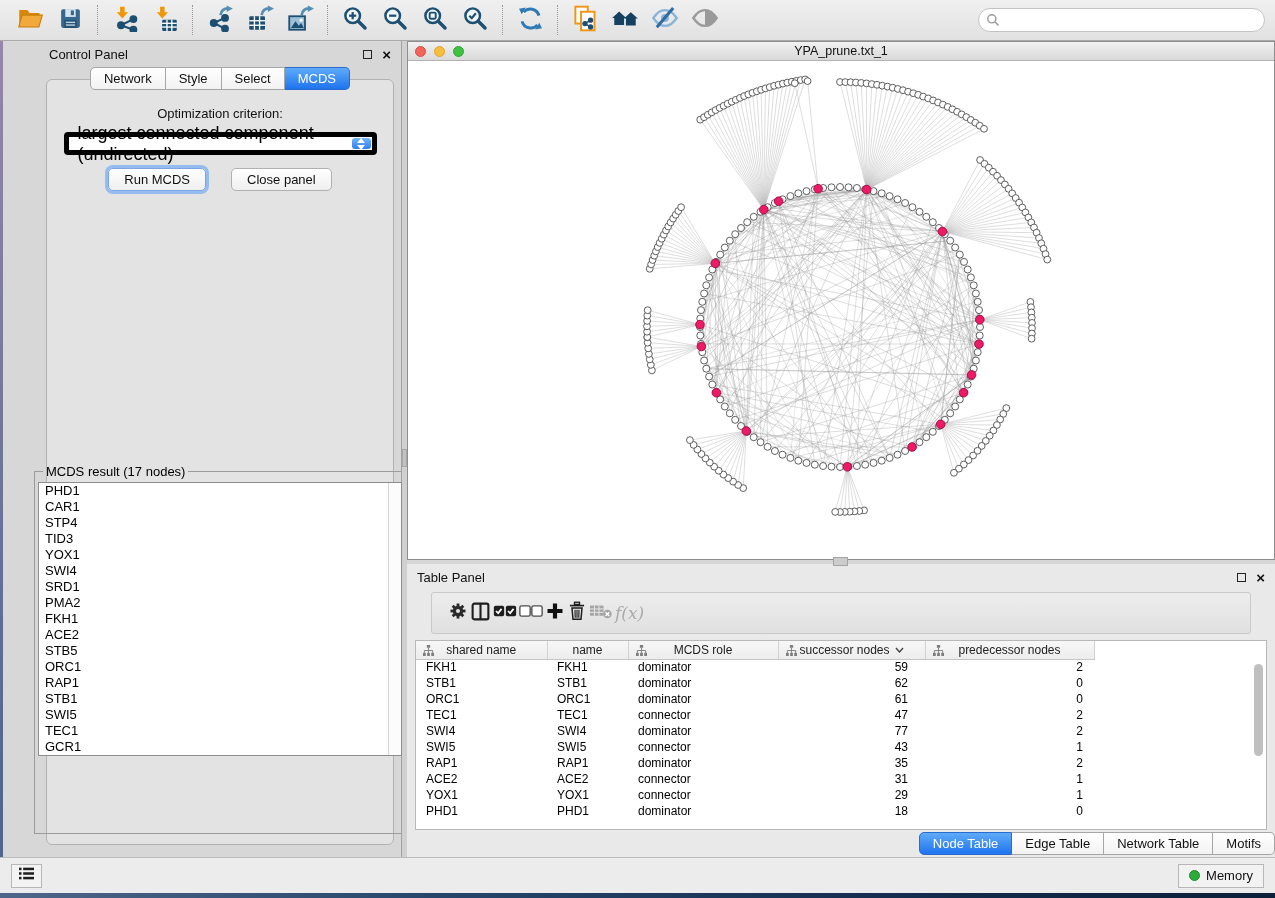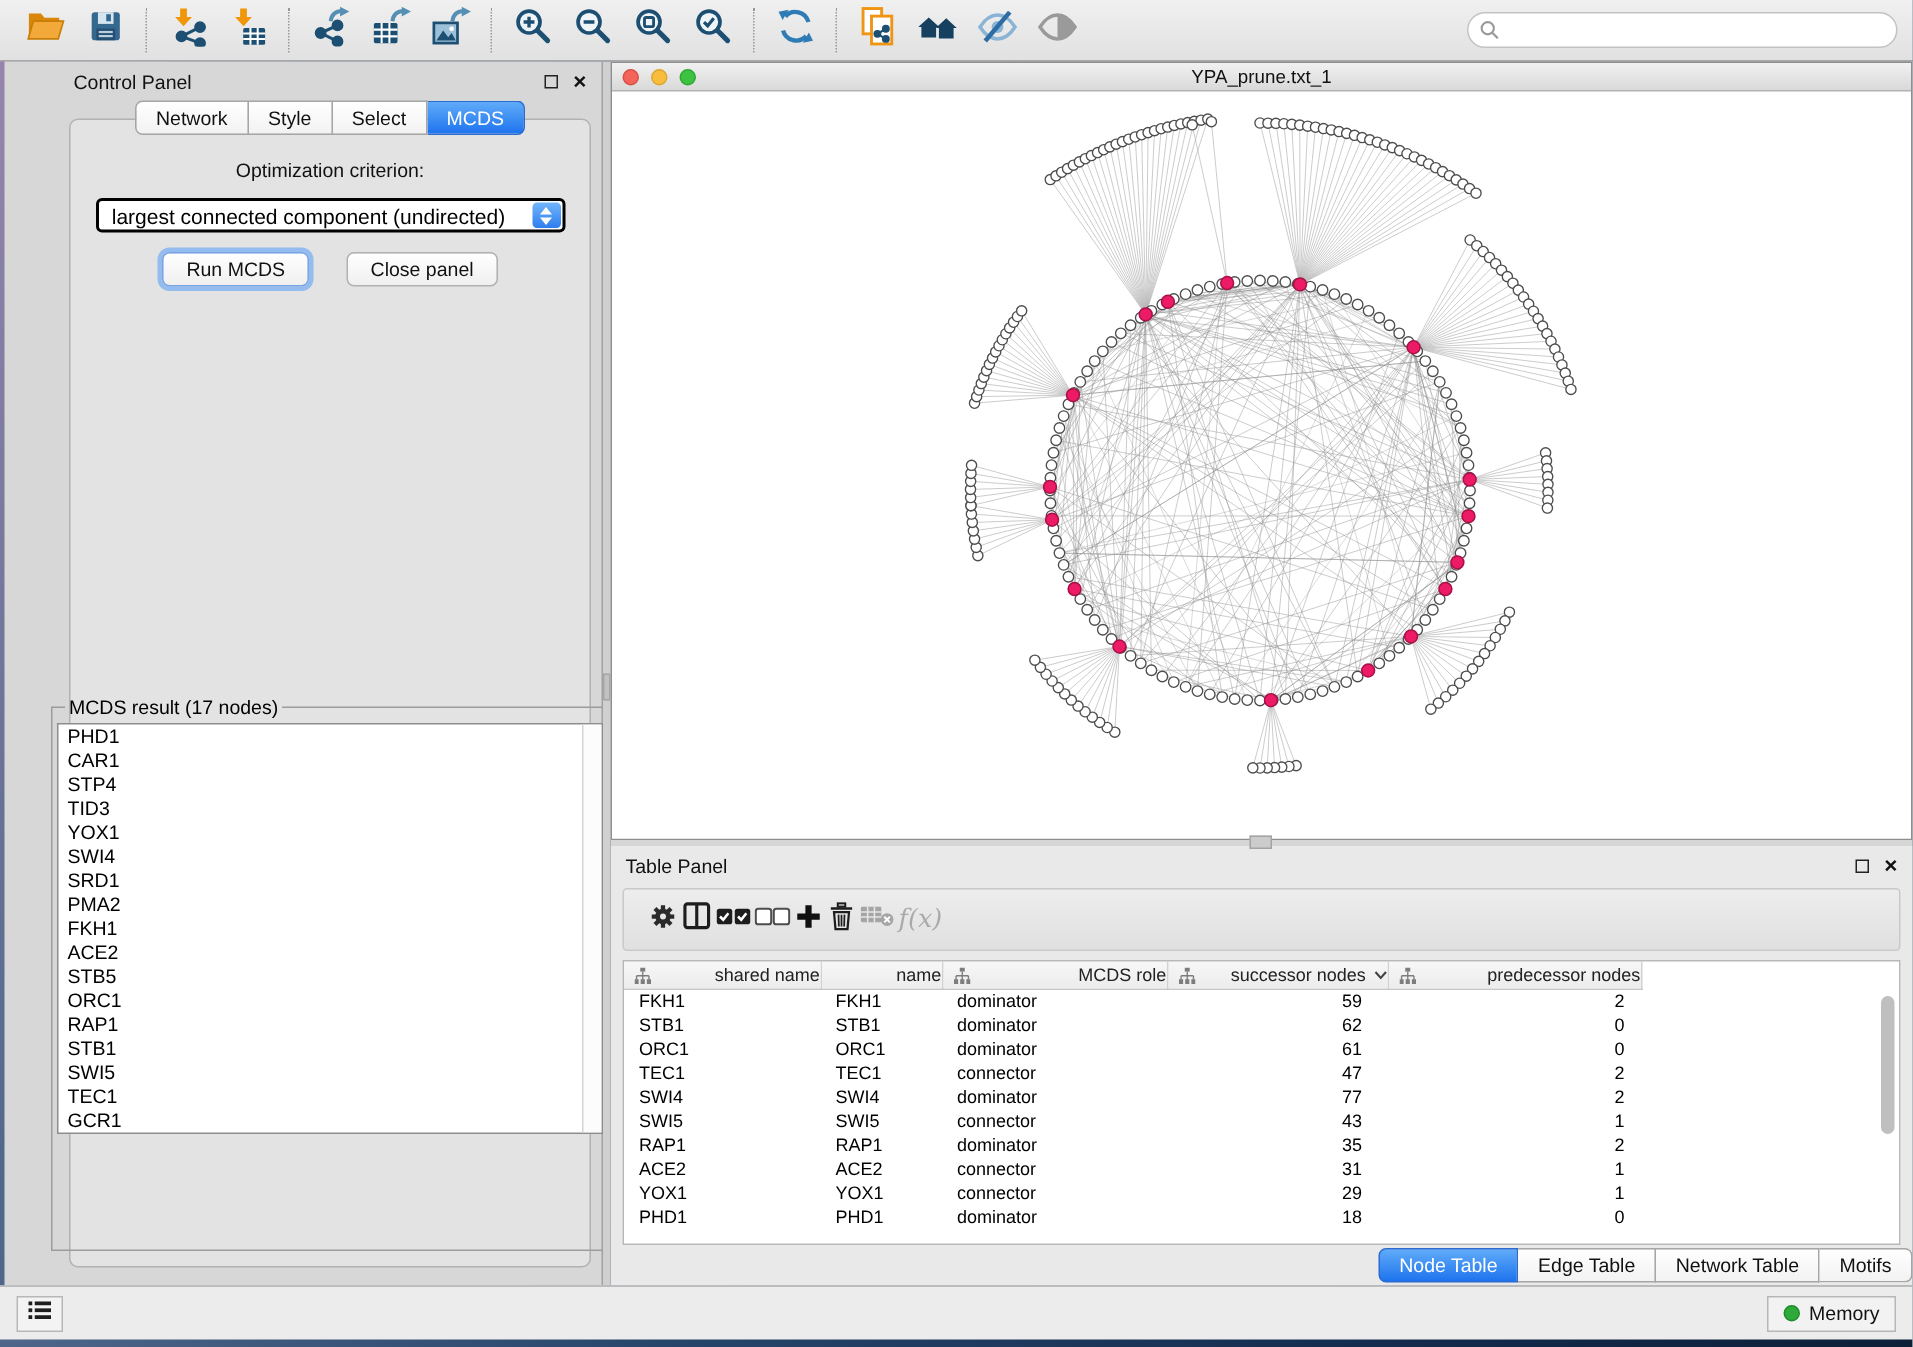--- a/index.html
+++ b/index.html
@@ -33,22 +33,22 @@
   .close-glyph { font-size:15px; font-weight:bold; color:#111; line-height:9px; }
   .cp-tabs { display:flex; justify-content:center; position:relative; z-index:2; margin-bottom:-11px; flex:0 0 auto; }
   .seg { font-size:13px; padding:3px 13px; background:linear-gradient(#ffffff,#f2f2f2); border:1px solid #a6a6a6;
          border-left:none; color:#111; cursor:default; }
   .seg:first-child { border-left:1px solid #a6a6a6; border-radius:5px 0 0 5px; }
   .seg:last-child { border-radius:0 5px 5px 0; }
   .seg.active { background:linear-gradient(#5fabf9,#1f74ee); color:#fff; border-color:#2a6bd2; }
   .cp-inner { flex:1; margin:0 7px 12px; background:#e3e3e3; border:1px solid #b2b2b2; border-radius:6px;
               display:flex; flex-direction:column; align-items:center; padding:26px 0 10px; min-height:0; }
   .opt-label { font-size:13px; color:#111; margin-bottom:11px; }
-  .dropdown { width:313px; height:23px; background:#fff; border:2px solid #000000; border-radius:4px;
-              display:flex; align-items:center; font-size:14px; padding-left:9px; position:relative; }
+  .dropdown { width:313px; height:23px; background:#fff; border:5px solid #000000; border-radius:4px;
+              display:flex; align-items:center; font-size:18px; padding-left:9px; position:relative; }
   .stepper { position:absolute; right:1px; top:1px; bottom:1px; width:19px; border-radius:3px;
              background:linear-gradient(#72b5fa,#2d7ef0); display:flex; flex-direction:column; align-items:center; justify-content:center; gap:2px; }
   .tri-up { width:0; height:0; border-left:4px solid transparent; border-right:4px solid transparent; border-bottom:5px solid #fff; }
   .tri-dn { width:0; height:0; border-left:4px solid transparent; border-right:4px solid transparent; border-top:5px solid #fff; }
   .btn-row { margin-top:13px; display:flex; gap:25px; }
   .btn { font-size:13px; padding:3px 15px; background:linear-gradient(#ffffff,#efefef); border:1px solid #b1b1b1;
          border-radius:5px; color:#111; }
   .btn.focused { box-shadow:0 0 0 3px rgba(106,168,245,.65); border-color:#79a5e5; }
   .cp-spacer { flex:1; }
   .mcds-box { width:372px; height:370px; border:1px solid #9c9c9c; padding:3px; margin:0; flex:0 0 auto; }
@@ -71,29 +71,29 @@
   .lights { display:flex; gap:8px; }
   .light { width:11px; height:11px; border-radius:50%; }
   .light.red { background:#f4645b; border:1px solid #d94f46; }
   .light.yellow { background:#f9bd3e; border:1px solid #dda631; }
   .light.green { background:#3ec241; border:1px solid #2ea833; }
   .net-title { position:absolute; left:0; right:0; text-align:center; font-size:12.5px; color:#111; }
   .net-canvas { flex:1; background:#fff; overflow:hidden; }
 
   
   .table-panel { flex:1; background:#e9e9e9; display:flex; flex-direction:column; min-height:0; }
-  .tp-toolbar { height:42px; margin:2px 8px 0; background:linear-gradient(#ededed,#e0e0e0); border:1px solid #c9c9c9;
+  .tp-toolbar { height:42px; margin:2px 24px 0; background:linear-gradient(#ededed,#e0e0e0); border:1px solid #c9c9c9;
                 border-radius:3px; display:flex; align-items:center; gap:2px; padding:0 16px; flex:0 0 auto; }
   .tp-icon { display:flex; align-items:center; justify-content:center; }
   .fx { font-family:"DejaVu Serif","Liberation Serif",serif; font-style:italic; font-size:17px; color:#aaa; }
   .tp-tablewrap { flex:1; margin:6px 8px 0; background:#fff; border:1px solid #b8b8b8; position:relative; overflow:hidden; min-height:0; }
   table.node-table { border-collapse:collapse; table-layout:fixed; font-size:12px; }
   .node-table th { background:linear-gradient(#f7f7f7,#ececec); border-right:1px solid #d2d2d2; border-bottom:1px solid #c6c6c6;
                    height:18px; font-weight:normal; font-size:12px; color:#222; position:relative; text-align:center; padding:0; }
-  .th-inner { display:flex; align-items:center; justify-content:flex-end; gap:5px; }
+  .th-inner { display:flex; align-items:center; justify-content:center; gap:5px; }
   .th-tree { position:absolute; left:7px; top:4px; }
   .node-table td { height:16px; padding:0 6px; color:#000; white-space:nowrap; overflow:hidden; }
   .node-table td.c0, .node-table td.c1, .node-table td.c2 { text-align:left; padding-left:10px; }
   .node-table td.c3 { text-align:right; padding-right:17px; }
   .node-table td.c4 { text-align:right; padding-right:11px; }
   .tp-scroll { position:absolute; top:20px; right:2px; bottom:3px; width:11px; }
   .tp-thumb { position:absolute; top:3px; left:1px; width:9px; height:92px; background:#bfbfbf; border-radius:5px; }
   .tp-tabs { height:27px; display:flex; justify-content:flex-end; align-items:center; flex:0 0 auto; }
 
   

